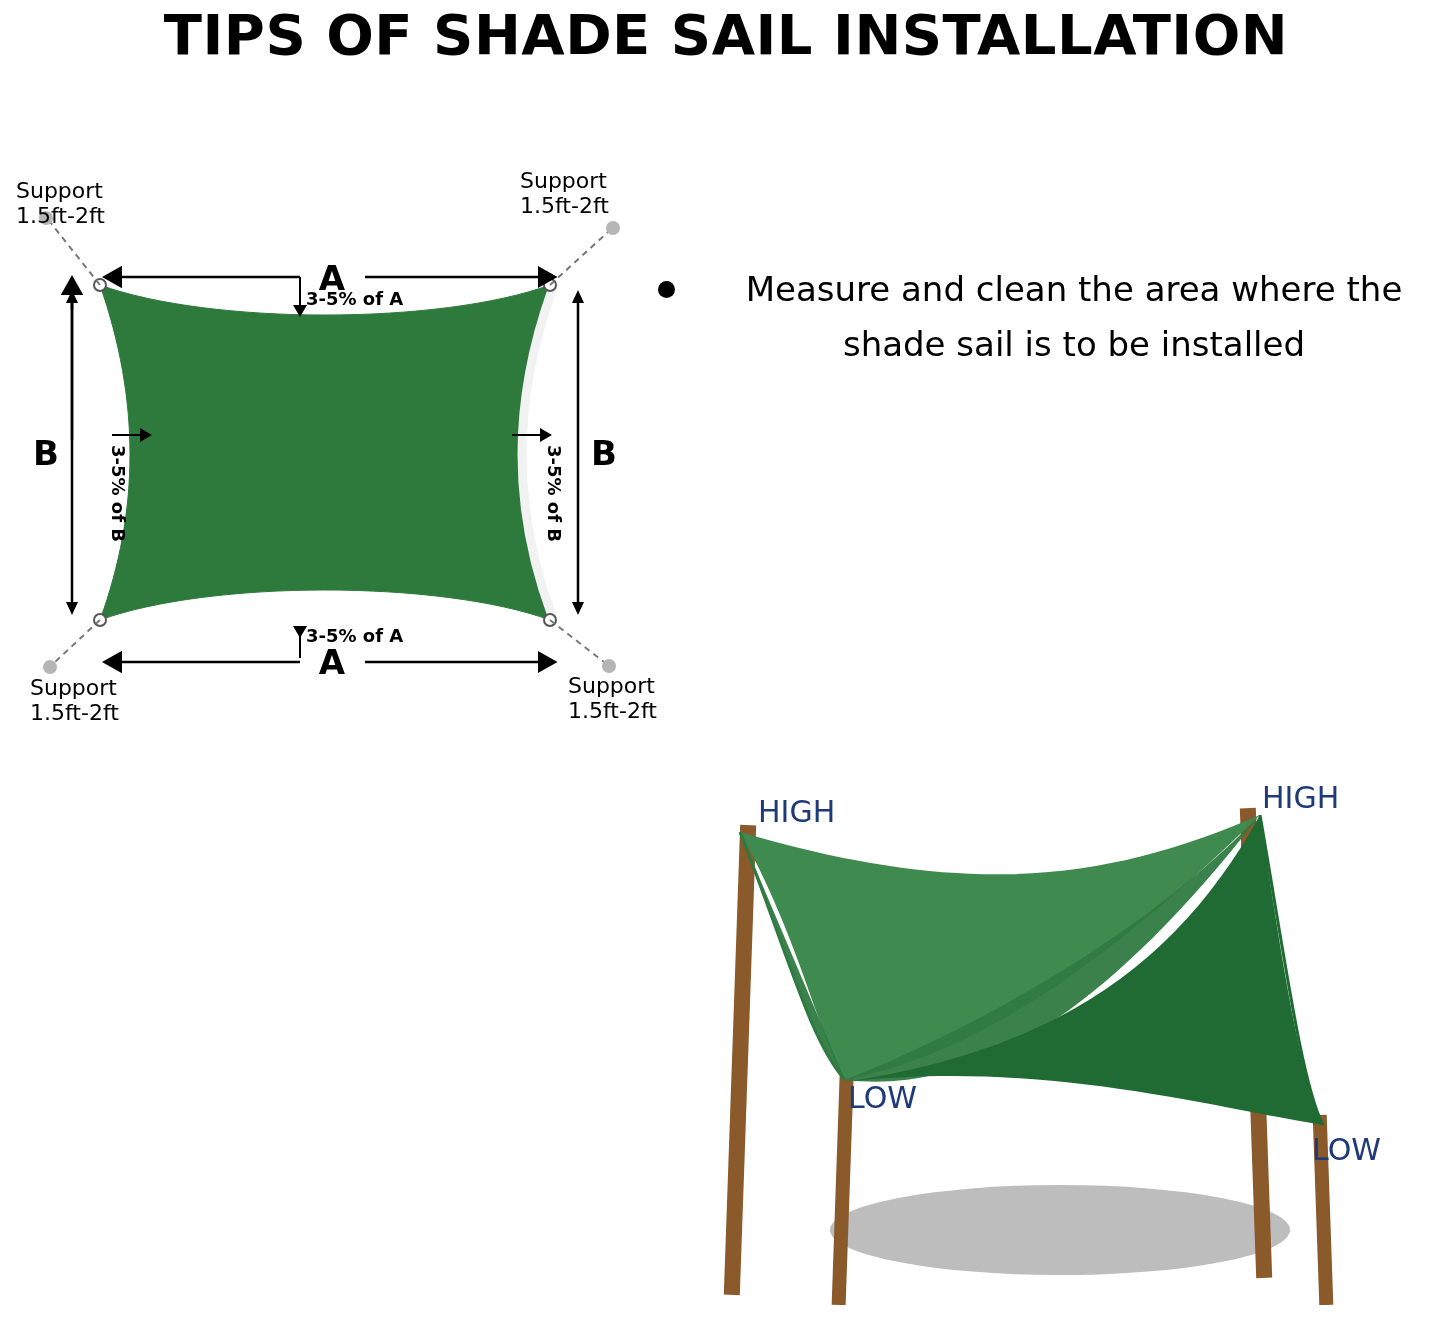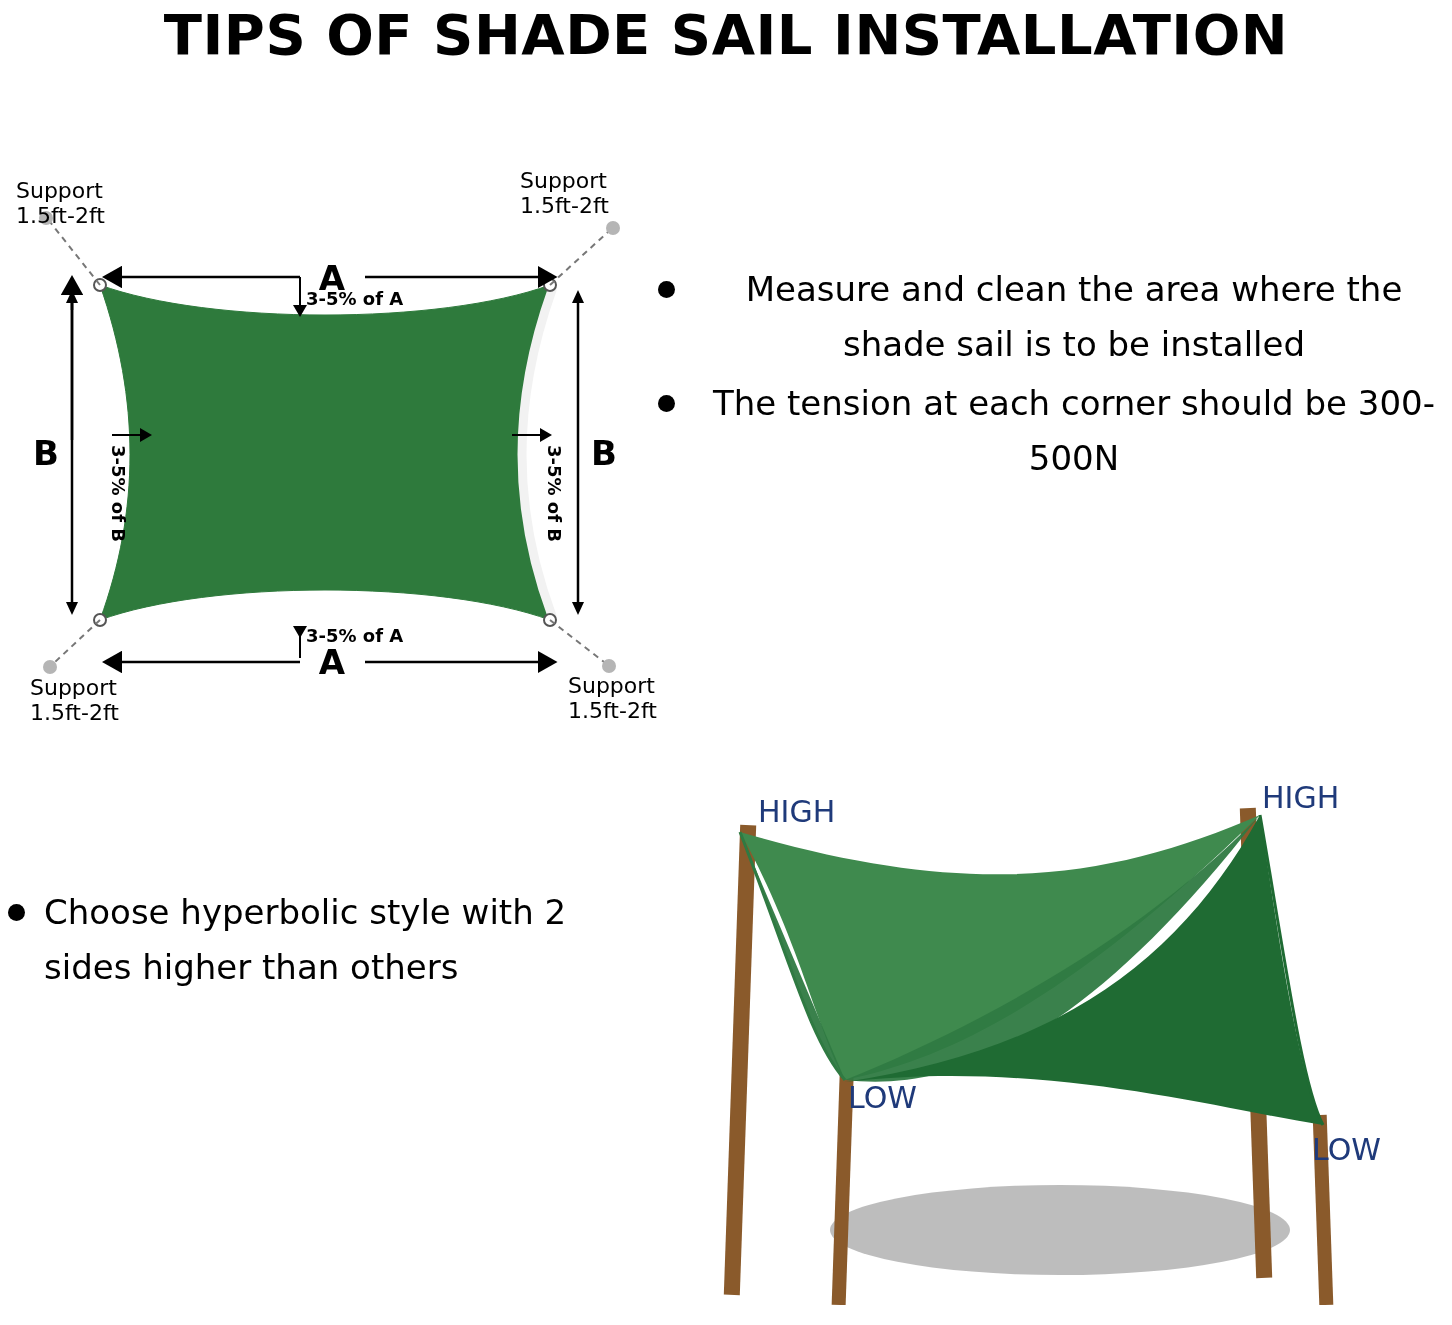--- a/index.html
+++ b/index.html
@@ -182,27 +182,25 @@
     <text class="lbl" x="30" y="570" font-size="22">1.5ft-2ft</text>
 
     <text class="lbl" x="568" y="543" font-size="22">Support</text>
     <text class="lbl" x="568" y="568" font-size="22">1.5ft-2ft</text>
   </svg>
 </div>
 
 <div class="bullets" id="bullets-top">
   <ul>
     <li>Measure and clean the area where the shade sail is to be installed</li>
-    <li>The tension at each corner should be 300-500N</li>
   </ul>
 </div>
 
 <div class="bullets" id="bullets-bottom">
   <ul>
-    <li>Choose hyperbolic style with 2 sides higher than others</li>
   </ul>
 </div>
 
 <div class="bottom-diagram">
   <svg width="812" height="545" viewBox="0 0 812 545">
 
     <ellipse cx="420" cy="470" rx="230" ry="45" fill="#9a9a9a" opacity="0.65"></ellipse>
 
     <rect x="92" y="65" width="16" height="470" fill="#8a5a2b" transform="rotate(2 100 300)"></rect>
     <rect x="608" y="48" width="16" height="470" fill="#8a5a2b" transform="rotate(-2 616 283)"></rect>

